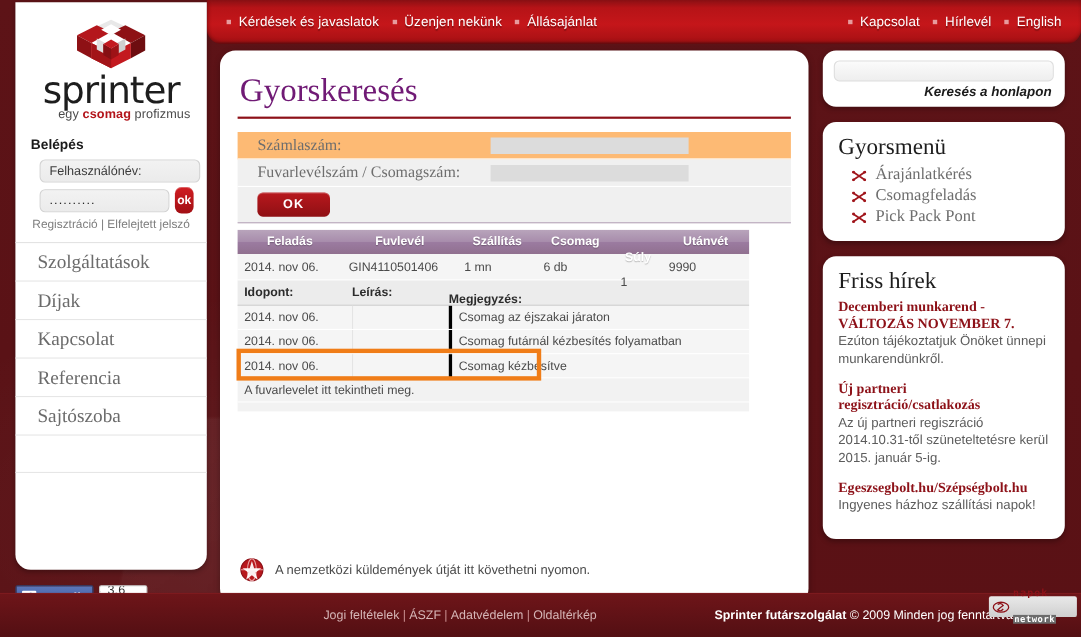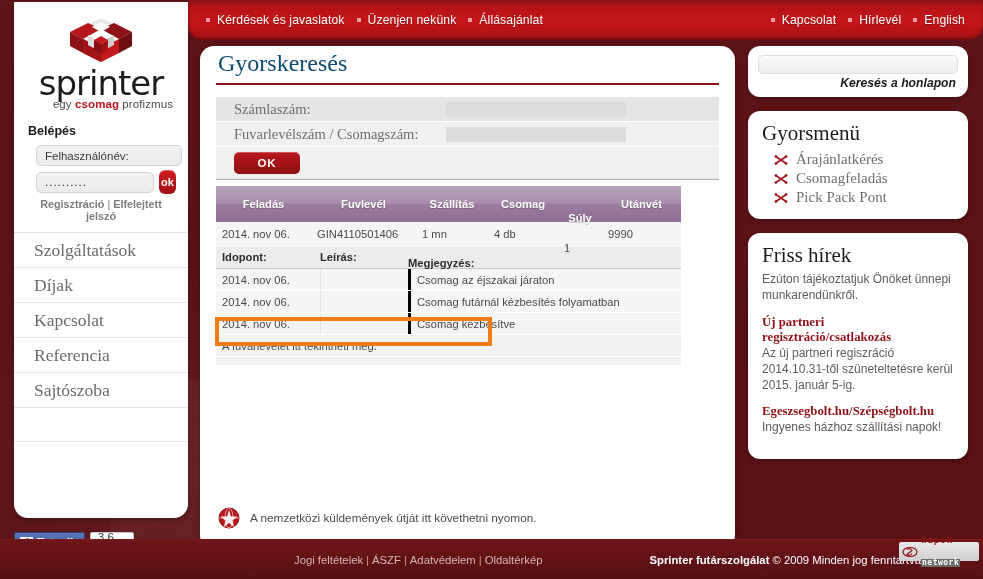--- a/index.html
+++ b/index.html
@@ -92,21 +92,21 @@
   .field.pw { width: 118px; margin: 0; letter-spacing: 1px; color:#222; }
   .ok-round {
     width: 24px; height: 24px; margin-left: 5px; border-radius: 6px;
     background: linear-gradient(180deg,#d01d22,#a20f14);
     color:#fff; font-size: 11px; font-weight: bold;
     display:flex; align-items:center; justify-content:center;
     border: none; cursor: pointer;
     box-shadow: inset 0 1px 0 rgba(255,255,255,.3);
   }
   .reg-line { font-size: 10.8px; color: #7d7d7d; text-align: center; margin-top: 4px; }
-  .reg-line a { color: #7d7d7d; text-decoration: none; font-weight: bold; }
+  .reg-line a { color: #7d7d7d; text-decoration: none; }
 
   .menu { margin-top: 10px; border-top: 1px solid #e3e3e3; }
   .menu-item {
     height: 35px; line-height: 35px;
     padding-left: 20px;
     font-family: "Liberation Serif", serif;
     font-size: 17.5px; color: #6b6b6b;
     border-bottom: 1px solid #e6e6e6;
     cursor: pointer;
   }
@@ -143,30 +143,30 @@
 
   
   .main-panel {
     position: absolute; left: 200px; top: 46px; width: 535px; height: 503px;
     background: #fff;
     border-radius: 14px;
     box-shadow: 0 2px 6px rgba(0,0,0,0.28);
   }
   .main-title {
     font-family: "Liberation Serif", serif;
-    font-size: 24px; color: #0c4a6e; font-weight: normal;
-    padding: 4px 0 6px 18px;
+    font-size: 30px; color: #701a75; font-weight: normal;
+    padding: 20px 0 6px 18px;
   }
   .title-rule { height: 2px; background: #8d1118; margin: 0 16px 12px 16px; }
 
   
   .form-wrap { margin: 0 16px; }
   .form-row {
     display: flex; align-items: center; height: 25px;
-    background: #e5e5e5; border-bottom: 1px solid #fff;
+    background: #fdba74; border-bottom: 1px solid #fff;
   }
   .form-row.alt { background: #f0f0f0; }
   .form-label {
     width: 230px; padding-left: 18px;
     font-family: "Liberation Serif", serif;
     font-size: 14.5px; color: #6e6e6e;
   }
   .form-input {
     width: 180px; height: 15px; background: #dcdcdc; border: none;
     border-radius: 0; outline: none;
@@ -177,21 +177,21 @@
   .ok-btn {
     width: 66px; height: 22px; border-radius: 5px; border: none;
     background: linear-gradient(180deg,#b8181d,#8f1014);
     color: #fff; font-size: 11.5px; font-weight: bold; letter-spacing: 1px;
     cursor: pointer; box-shadow: inset 0 1px 0 rgba(255,255,255,.28);
   }
 
   
   .rtable { margin: 6px 16px 0 16px; width: 465px; }
   .rt-head {
-    display: flex; height: 36px; align-items: center;
+    display: flex; height: 22px; align-items: center;
     background: linear-gradient(180deg,#b8a4bb 0%, #a88dac 48%, #9b7ba0 52%, #90708f 100%);
     color:#fff; font-size: 11.2px; font-weight: bold;
   }
   .rt-head span { text-align:center; text-shadow: 0 1px 1px rgba(0,0,0,.25); }
   .rt-row { display:flex; height: 24px; align-items:center;
             background:#f5f5f5; border-bottom: 1px solid #fff;
             font-size: 11.2px; color: #4a4a4a; }
   .rt-row > span { padding-left: 6px; }
   .c1 { width: 95px; } .c2 { width: 105px; } .c3 { width: 72px; }
   .c4 { width: 70px; } .c5 { width: 44px; margin-top: 28px; } .c6 { width: 79px; }
@@ -410,21 +410,21 @@
       <span class="c2">Fuvlevél</span>
       <span class="c3">Szállítás</span>
       <span class="c4">Csomag</span>
       <span class="c5">Súly</span>
       <span class="c6">Utánvét</span>
     </div>
     <div class="rt-row">
       <span class="c1">2014. nov 06.</span>
       <span class="c2">GIN4110501406</span>
       <span class="c3">1 mn</span>
-      <span class="c4">4 db</span>
+      <span class="c4">6 db</span>
       <span class="c5">1</span>
       <span class="c6">9990</span>
     </div>
 
     <div class="sub-head">
       <span class="s1">Idopont:</span>
       <span class="s2">Leírás:</span>
       <span class="s3">Megjegyzés:</span>
     </div>
 
@@ -499,20 +499,21 @@
         <circle cx="2" cy="8.5" r="1.3" fill="#a0151b"></circle>
           <circle cx="12" cy="8.5" r="1.3" fill="#a0151b"></circle>
       </svg>
       <span>Pick Pack Pont</span>
     </div>
   </div>
 
   <div class="card">
     <div class="card-title">Friss hírek</div>
     <div class="news-item">
+      <div class="news-title">Decemberi munkarend - VÁLTOZÁS NOVEMBER 7.</div>
       <div class="news-body">Ezúton tájékoztatjuk Önöket ünnepi munkarendünkről.</div>
     </div>
     <div class="news-item">
       <div class="news-title">Új partneri regisztráció/csatlakozás</div>
       <div class="news-body">Az új partneri regiszráció 2014.10.31-től szüneteltetésre kerül 2015. január 5-ig.</div>
     </div>
     <div class="news-item">
       <div class="news-title">Egeszsegbolt.hu/Szépségbolt.hu</div>
       <div class="news-body">Ingyenes házhoz szállítási napok!</div>
     </div>

